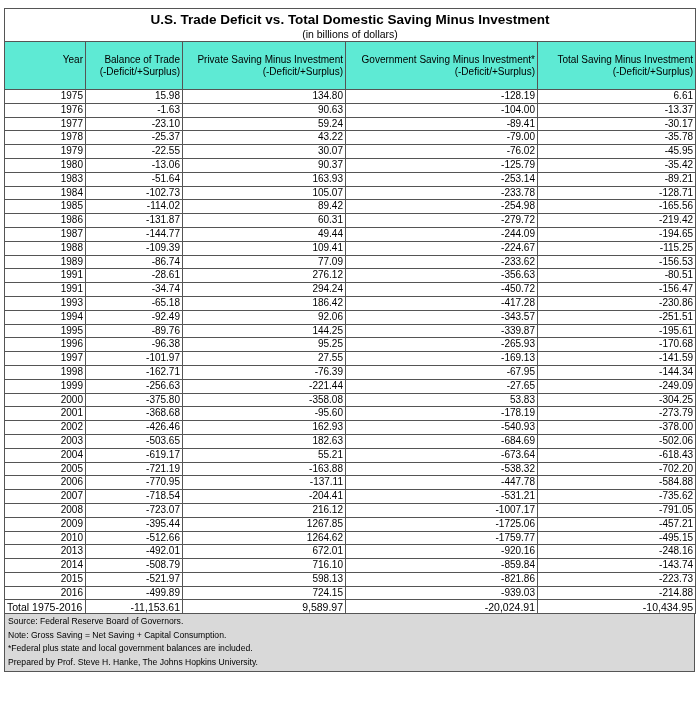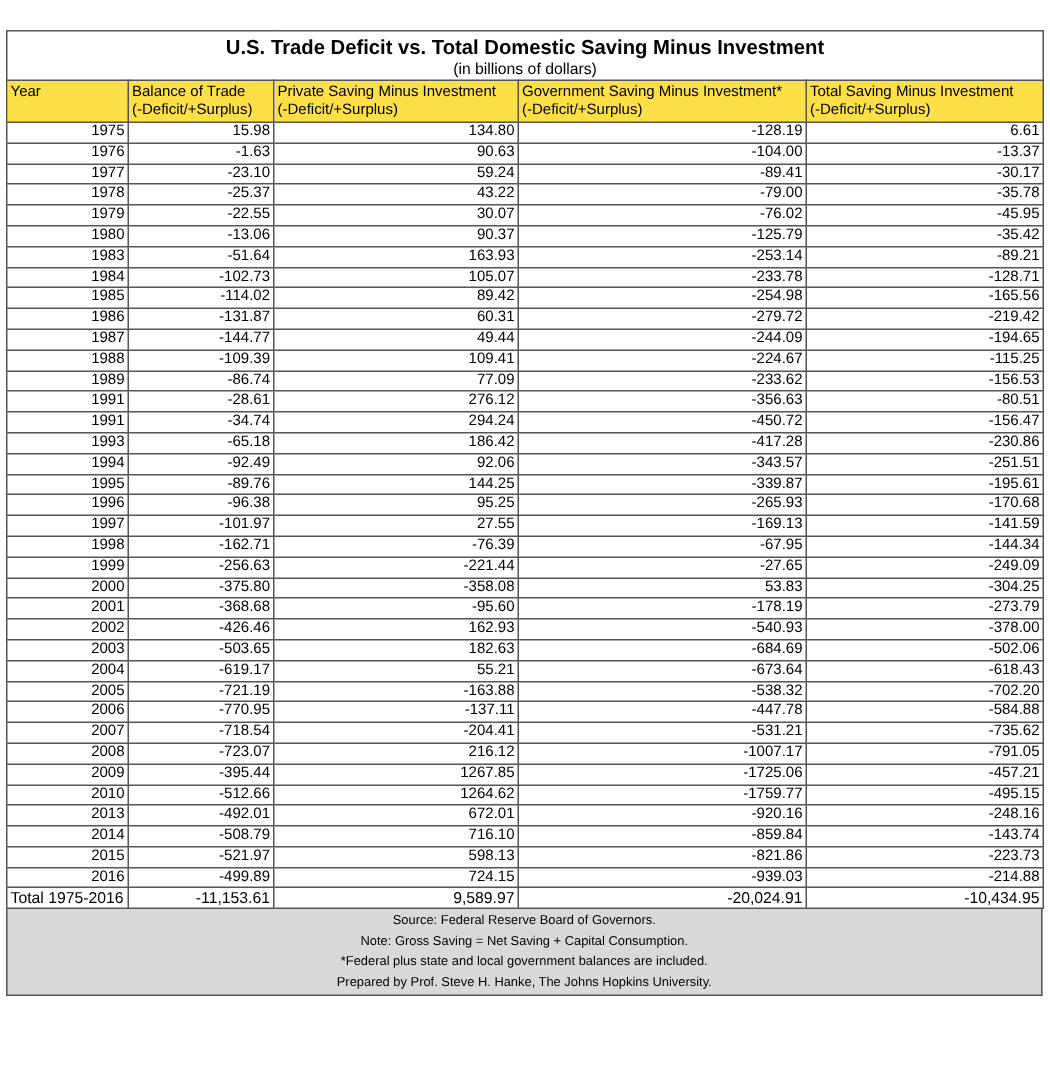--- a/index.html
+++ b/index.html
@@ -1,29 +1,29 @@
 <!DOCTYPE html>
 <html><head>
 <meta charset="utf-8">
 <style>
   html, body { margin:0; padding:0; background:#ffffff; }
   body { width:700px; height:718px; position:relative; overflow:hidden;
          font-family:"Liberation Sans", sans-serif; color:#000; }
-  .wrap { position:absolute; left:4px; top:20px; width:691px; }
+  .wrap { position:absolute; left:4px; top:8px; width:691px; }
   table { border-collapse:collapse; width:691px; table-layout:fixed; }
   td, th { border:1px solid #555; padding:0 2px; font-size:10px; line-height:12px;
            white-space:nowrap; overflow:hidden; }
   .title-cell { text-align:center; background:#fff; padding:2px 0 1px 0; }
   .title { font-size:13.5px; font-weight:bold; line-height:17px; }
   .subtitle { font-size:10.5px; line-height:12px; }
-  th { background:#fde047; font-weight:normal; text-align:left; font-size:10px; line-height:11.5px; padding:2px 2px; vertical-align:top; }
+  th { background:#5eead4; font-weight:normal; text-align:right; font-size:10px; line-height:11.5px; padding:12px 2px; vertical-align:top; }
   tr.data td { height:12.8px; text-align:right; font-size:10px; line-height:12.8px; }
   tr.total td { height:13px; text-align:right; font-size:10.5px; }
   tr.total td.lbl { text-align:left;margin-top:40px; }
-  .footer { background:#d9d9d9; border:1px solid #555; border-top:none; padding:1px 3px 2px 3px;text-align:center; }
+  .footer { background:#d9d9d9; border:1px solid #555; border-top:none; padding:1px 3px 2px 3px; }
   .footer div { font-size:8.6px; line-height:13.5px; white-space:nowrap; }
   col.c0 { width:81px; } col.c1 { width:97px; } col.c2 { width:163px; }
   col.c3 { width:192px; } col.c4 { width:158px; }
 </style>
 </head>
 <body>
 
 <div class="wrap">
   <table>
     <colgroup>

